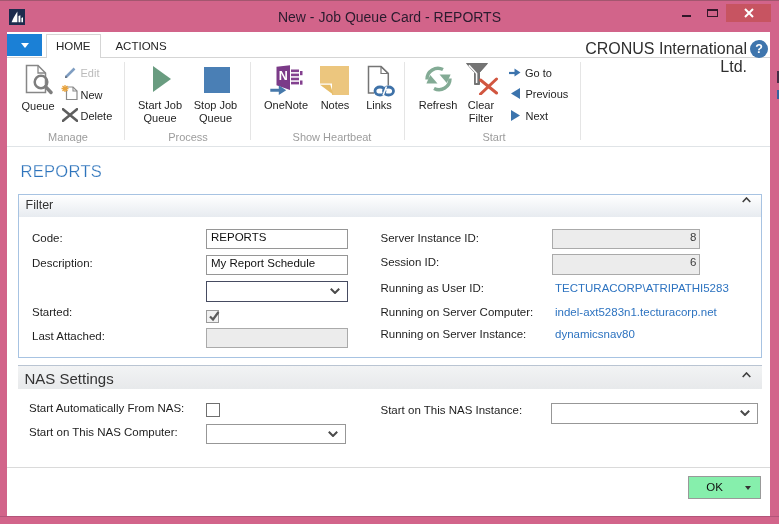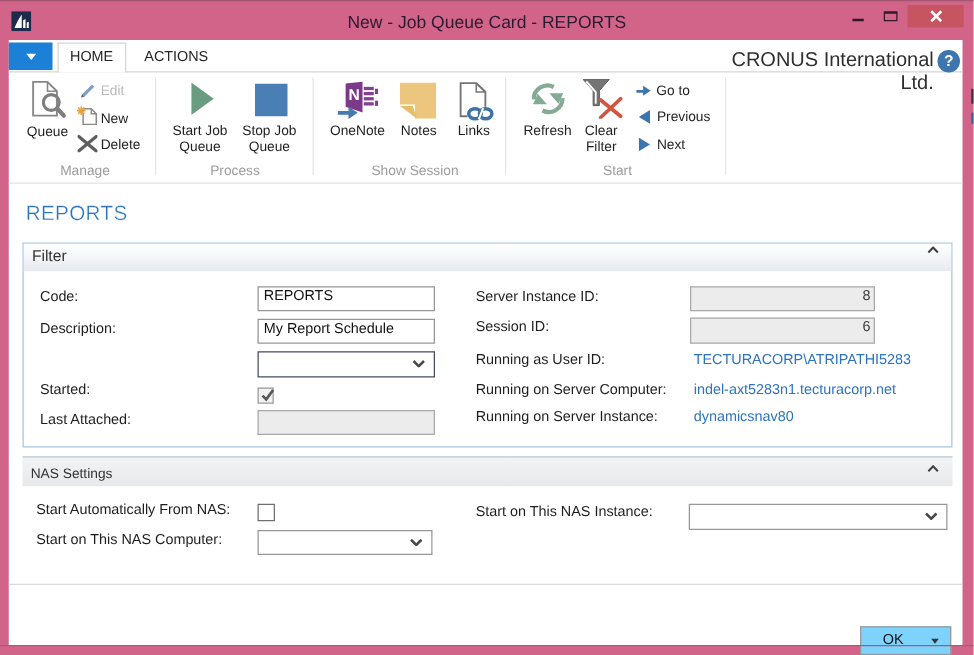--- a/index.html
+++ b/index.html
@@ -47,21 +47,21 @@
   <div class="ab" style="left:110px;top:33.5px;width:62px;text-align:center;font-size:11.5px;color:#242424;line-height:24px">ACTIONS</div>
   <div class="ab" style="left:560px;top:40px;width:187px;text-align:right;font-size:16px;color:#2f2f2f">CRONUS International Ltd.</div>
   <div class="ab" style="left:750px;top:40px;width:18px;height:18px;border-radius:50%;background:#3e75ad;color:#fff;font-size:12.5px;font-weight:bold;text-align:center;line-height:18px;z-index:3">?</div>
 
   <div class="ab" style="left:124px;top:62px;width:1px;height:78px;background:#e5e5e5"></div>
   <div class="ab" style="left:250px;top:62px;width:1px;height:78px;background:#e5e5e5"></div>
   <div class="ab" style="left:404px;top:62px;width:1px;height:78px;background:#e5e5e5"></div>
   <div class="ab" style="left:580px;top:62px;width:1px;height:78px;background:#e5e5e5"></div>
   <div class="rlab" style="left:38px;top:130.5px;width:60px">Manage</div>
   <div class="rlab" style="left:158px;top:130.5px;width:60px">Process</div>
-  <div class="rlab" style="left:290px;top:130.5px;width:84px">Show Session</div>
+  <div class="rlab" style="left:290px;top:130.5px;width:84px">Show Heartbeat</div>
   <div class="rlab" style="left:464px;top:130.5px;width:60px">Start</div>
   <div class="ab" style="left:7px;top:146px;width:763px;height:1px;background:#e0e4e7"></div>
 
   <svg class="ab" style="left:24px;top:63px" width="29" height="36" viewBox="0 0 29 36">
     <path d="M2.5 2.5 h11.5 l7.5 7.5 v19.5 h-19 z" fill="#fff" stroke="#878787" stroke-width="1.5"></path>
     <path d="M14 2.5 v7.5 h7.5" fill="none" stroke="#878787" stroke-width="1.3"></path>
     <circle cx="17" cy="19" r="6.3" fill="none" stroke="#7e7e7e" stroke-width="2.5"></circle>
     <line x1="21.6" y1="23.6" x2="27" y2="29.5" stroke="#7e7e7e" stroke-width="3.4" stroke-linecap="round"></line>
   </svg>
   <div class="blab" style="left:17px;top:99.5px;width:42px">Queue</div>
@@ -182,21 +182,21 @@
   <div class="lb" style="left:380.5px;top:327.5px">Running on Server Instance:</div>
   <div class="lb" style="left:380.5px;top:306px">Running on Server Computer:</div>
 
   <div class="tb dis" style="left:552px;top:228.5px;width:148px;height:20.5px;text-align:right;padding:0 2.5px">8</div>
   <div class="tb dis" style="left:552px;top:254px;width:148px;height:20.5px;text-align:right;padding:0 2.5px">6</div>
   <div class="lnk" style="left:555px;top:282px">TECTURACORP\ATRIPATHI5283</div>
   <div class="lnk" style="left:555px;top:306px">indel-axt5283n1.tecturacorp.net</div>
   <div class="lnk" style="left:555px;top:327.5px">dynamicsnav80</div>
 
   <div class="ab" style="left:18px;top:365px;width:744px;height:24px;border-top:1px solid #b9c4d2;background:linear-gradient(#f2f3f4,#e7e9eb)">
-    <div style="font-size:11px;color:#333;line-height:26px;padding-left:6.5px">NAS Settings</div>
+    <div style="font-size:15px;color:#333;line-height:26px;padding-left:6.5px">NAS Settings</div>
   </div>
   <svg class="ab" style="left:742px;top:371.5px" width="9" height="6" viewBox="0 0 9 6">
     <path d="M0.7 5 L4.5 1 L8.3 5" fill="none" stroke="#3f3f3f" stroke-width="1.6"></path>
   </svg>
 
   <div class="lb" style="left:29px;top:402px">Start Automatically From NAS:</div>
   <div class="ab" style="left:206px;top:403px;width:13.5px;height:13.5px;background:#fff;border:1px solid #6f6f6f"></div>
   <div class="lb" style="left:29px;top:425.5px">Start on This NAS Computer:</div>
   <div class="ab" style="left:206px;top:423.5px;width:140px;height:20px;background:#fff;border:1px solid #979797">
     <svg style="position:absolute;right:7px;top:6px" width="10" height="6" viewBox="0 0 10 6">
@@ -205,17 +205,17 @@
   </div>
   <div class="lb" style="left:380.5px;top:403.5px">Start on This NAS Instance:</div>
   <div class="ab" style="left:551px;top:402.5px;width:207px;height:21px;background:#fff;border:1px solid #979797">
     <svg style="position:absolute;right:7px;top:6.5px" width="10" height="6" viewBox="0 0 10 6">
       <path d="M0.8 0.8 L5 5 L9.2 0.8" fill="none" stroke="#4a4a4a" stroke-width="2"></path>
     </svg>
   </div>
 
   <div class="ab" style="left:0;top:515.8px;width:779px;height:1.2px;background:#b3547a;z-index:5"></div>
   <div class="ab" style="left:7px;top:467px;width:763px;height:1px;background:#dadada"></div>
-  <div class="ab" style="left:687.5px;top:501px;width:73px;height:22.5px;background:#7dd3fc;border:1px solid #999">
+  <div class="ab" style="left:687.5px;top:476px;width:73px;height:22.5px;background:#86efac;border:1px solid #999">
     <div style="position:absolute;left:0;top:3.5px;width:52px;text-align:center;font-size:11.5px;color:#111">OK</div>
     <div style="position:absolute;right:9px;top:9px;width:0;height:0;border-left:3.5px solid transparent;border-right:3.5px solid transparent;border-top:4px solid #333"></div>
   </div>
 </div>
 
 </body></html>

